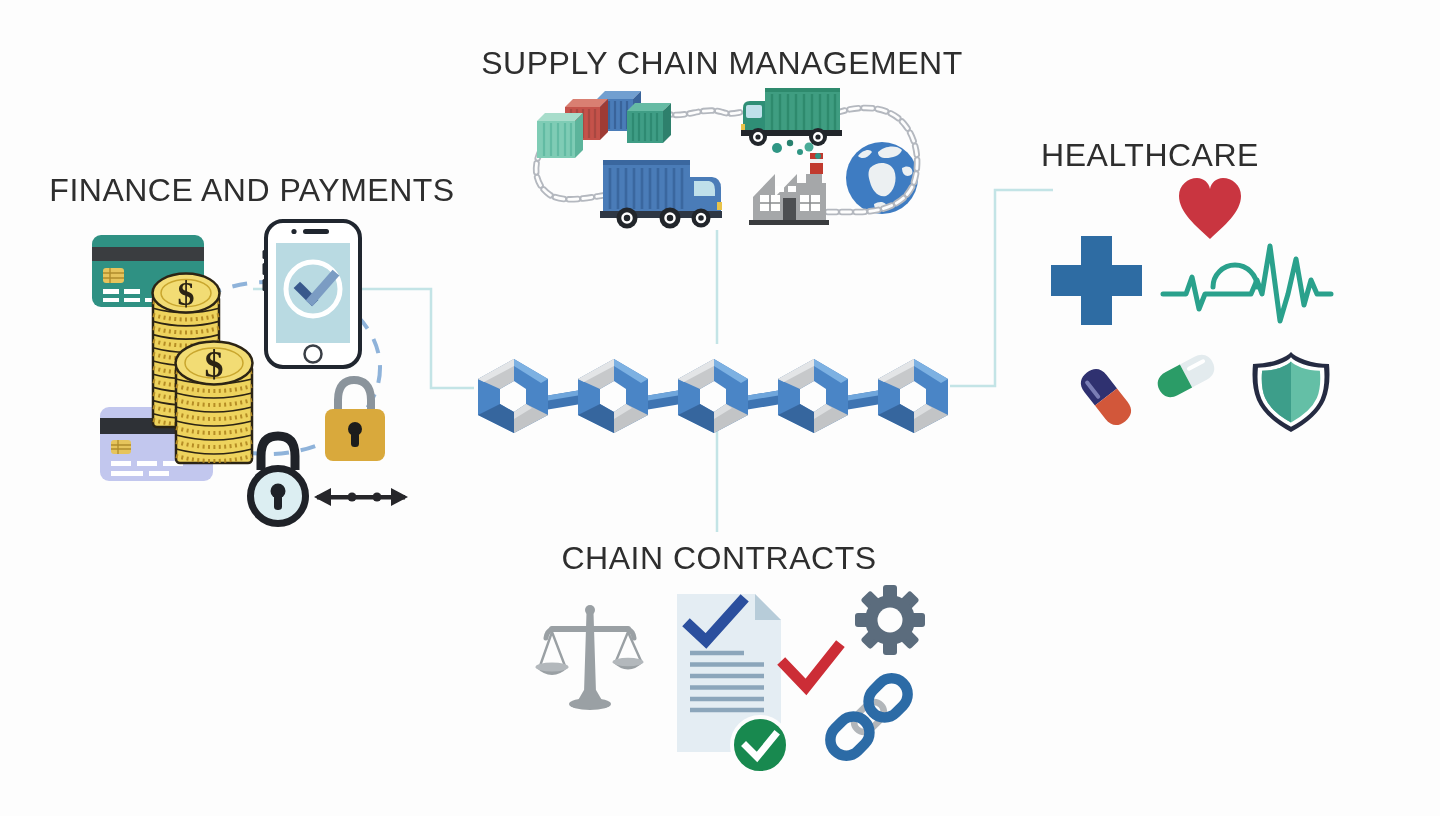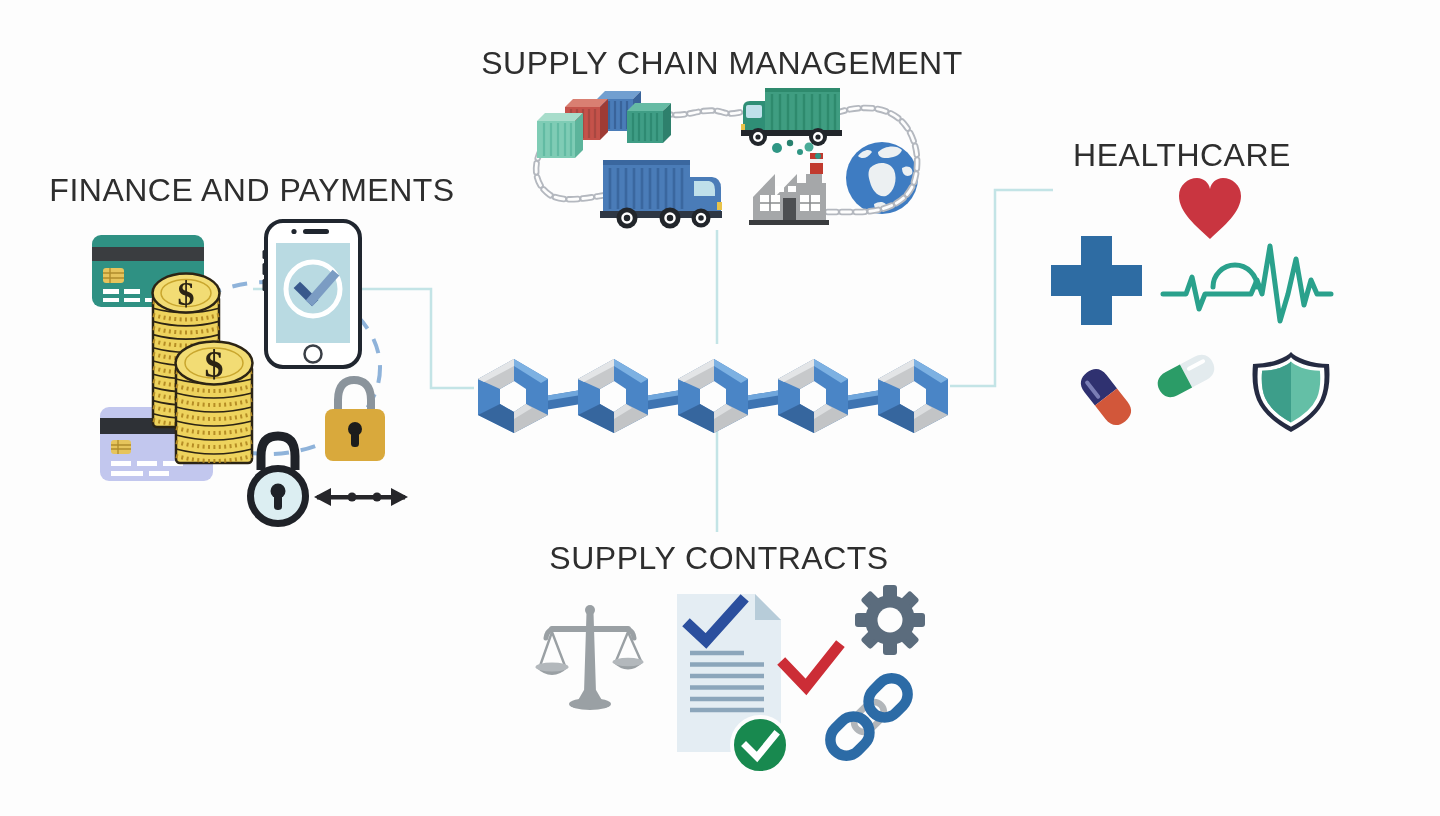--- a/index.html
+++ b/index.html
@@ -344,15 +344,15 @@
     <use href="#hexlink" x="513" y="396"></use>
     <use href="#hexlink" x="613" y="396"></use>
     <use href="#hexlink" x="713" y="396"></use>
     <use href="#hexlink" x="813" y="396"></use>
     <use href="#hexlink" x="913" y="396"></use>
   </g>
 </svg>
 
   <div class="sec-title" style="left:722px;top:47px;">SUPPLY CHAIN MANAGEMENT</div>
   <div class="sec-title" style="left:252px;top:174px;">FINANCE AND PAYMENTS</div>
-  <div class="sec-title" style="left:1150px;top:139px;margin-left:32px;">HEALTHCARE</div>
-  <div class="sec-title" style="left:719px;top:542px;">SUPPLY CONTRACTS</div>
+  <div class="sec-title" style="left:1150px;top:139px;">HEALTHCARE</div>
+  <div class="sec-title" style="left:719px;top:542px;">CHAIN CONTRACTS</div>
 </div>
 
 </body></html>

